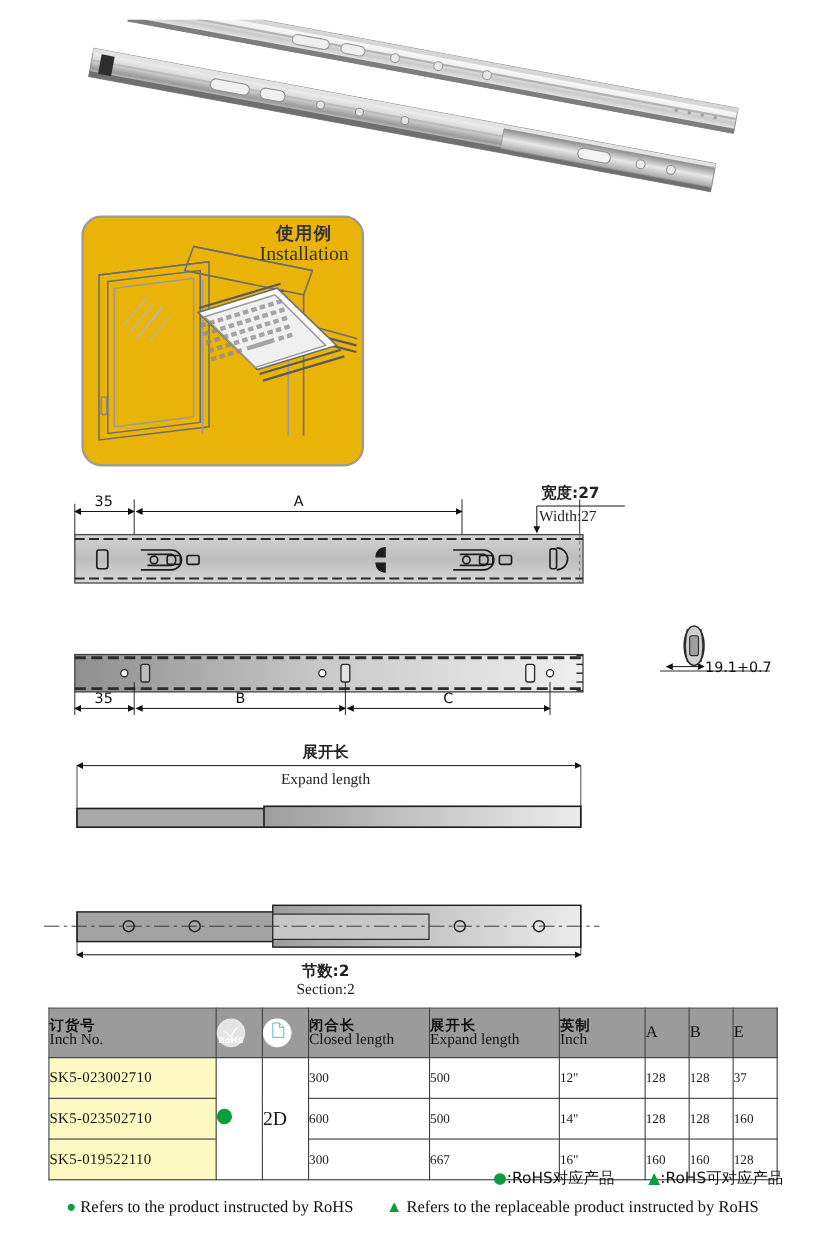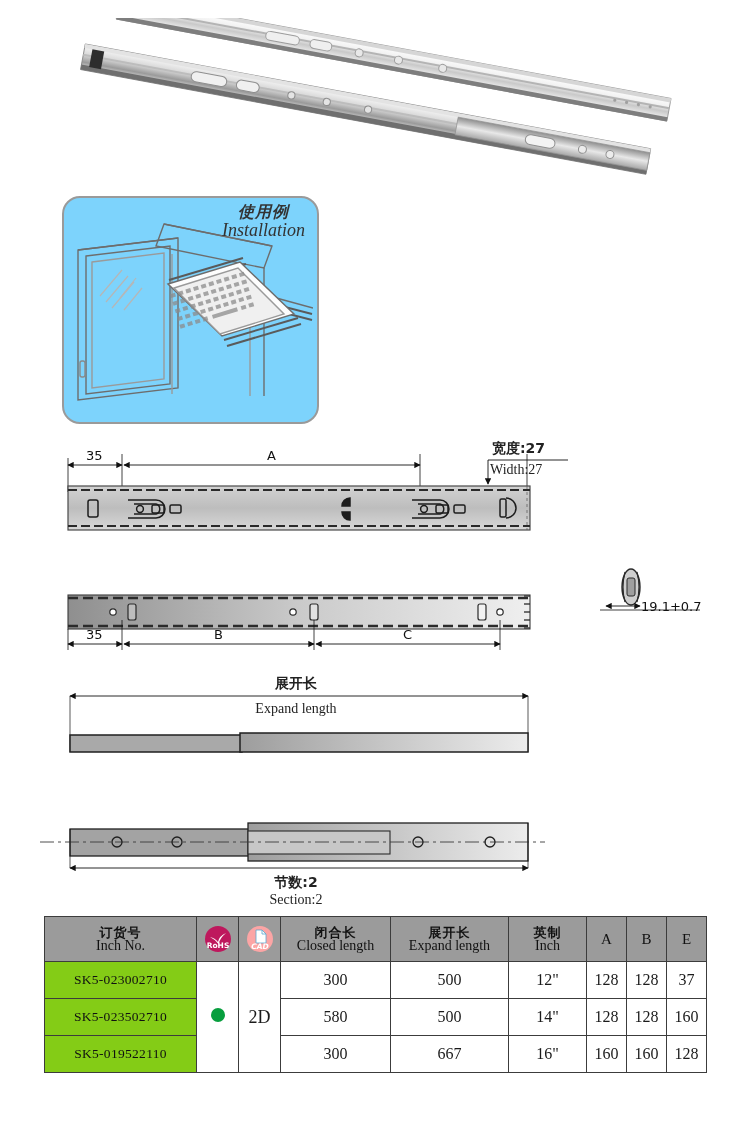--- a/index.html
+++ b/index.html
@@ -9,55 +9,55 @@
     color:#1a1a1a;position:relative;overflow:hidden;
   }
   .page{position:relative;width:750px;height:1123px;}
 
   
   .photo{position:absolute;left:55px;top:18px;width:660px;height:175px;}
   .photo svg{display:block;}
 
   
   .install-box{
-    position:absolute;left:62px;top:196px;width:253px;height:224px;
-    border:2px solid #9a9a9a;border-radius:18px;background:#7dd3fc;font-style:italic;
+    position:absolute;left:74px;top:196px;width:253px;height:224px;
+    border:2px solid #9a9a9a;border-radius:18px;background:#eab308;
   }
   .install-label{
     position:absolute;right:12px;top:6px;text-align:center;line-height:1.05;
   }
   .install-label .cn{font-family:"DejaVu Sans",sans-serif;font-size:16px;font-weight:700;color:#333;letter-spacing:1px;}
   .install-label .en{font-family:"Liberation Serif",serif;font-size:18px;color:#333;}
 
   
   .tech{position:absolute;left:0;top:432px;width:632px;height:490px;}
 
   
   .table-wrap{position:absolute;left:44px;top:916px;width:662px;}
   table.spec{border-collapse:collapse;width:662px;table-layout:fixed;}
   table.spec td,table.spec th{
-    border:1px solid #3c3c3c;padding:0;text-align:center;vertical-align:middle;
+    border:1px solid #3c3c3c;padding:0;text-align:left;vertical-align:middle;
     font-family:"Liberation Serif",serif;
   }
   thead th{background:#9b9b9b;height:44px;color:#111;font-weight:400;}
   .th2{line-height:1.0;}
   .th2 .cn{display:block;font-family:"DejaVu Sans",sans-serif;font-size:13px;font-weight:700;letter-spacing:1px;}
   .th2 .en{display:block;font-size:14px;}
   .th1{font-size:15px;}
-  tbody td{height:36px;background:#ffffff;font-size:16px;}
+  tbody td{height:36px;background:#ffffff;font-size:12px;}
   td.item{
-    background:#84cc16;font-family:"DejaVu Sans",sans-serif;font-size:13.5px;letter-spacing:.3px;color:#111;
+    background:#fef9c3;font-family:"DejaVu Sans",sans-serif;font-size:13.5px;letter-spacing:.3px;color:#111;
   }
   .rohs-dot{display:inline-block;width:14px;height:14px;border-radius:50%;background:#079e3e;}
   .cad-txt{font-family:"DejaVu Sans",sans-serif;font-size:18px;}
 
   
   .badge{display:inline-block;width:26px;height:26px;border-radius:50%;position:relative;vertical-align:middle;}
-  .badge.rohs{background:#be185d;}
-  .badge.cad{background:#fca5a5;font-style:italic;}
+  .badge.rohs{background:#e5e5e5;}
+  .badge.cad{background:#ffffff;font-style:italic;}
   .badge svg{position:absolute;left:0;top:0;}
 
   
   .legend-cn{
     position:absolute;left:0;top:1062px;width:712px;text-align:right;
     font-family:"DejaVu Sans",sans-serif;font-size:14px;color:#111;
   }
   .legend-cn .g{color:#079e3e;}
   .legend-en{
     position:absolute;left:0;top:1090px;width:750px;text-align:center;
@@ -469,35 +469,47 @@
           <td rowspan="3" class="cad-txt">2D</td>
           <td>300</td>
           <td>500</td>
           <td>12"</td>
           <td>128</td>
           <td>128</td>
           <td>37</td>
         </tr>
         <tr>
           <td class="item">SK5-023502710</td>
-          <td>580</td>
+          <td>600</td>
           <td>500</td>
           <td>14"</td>
           <td>128</td>
           <td>128</td>
           <td>160</td>
         </tr>
         <tr>
           <td class="item">SK5-019522110</td>
           <td>300</td>
           <td>667</td>
           <td>16"</td>
           <td>160</td>
           <td>160</td>
           <td>128</td>
         </tr>
       </tbody>
     </table>
   </div>
 
-
+  <div class="legend-cn">
+    <span><span class="g">●</span><span>:RoHS对应产品</span></span>
+    <span class="sep"></span>
+    <span><span class="g">▲</span><span>:RoHS可对应产品</span></span>
+  </div>
+
+  <div class="legend-en">
+    <span class="g">●</span>
+    <span>Refers to the product instructed by RoHS</span>
+    <span class="sep"></span>
+    <span class="g">▲</span>
+    <span>Refers to the replaceable product instructed by RoHS</span>
+  </div>
 
 </div>
 
 </body></html>

